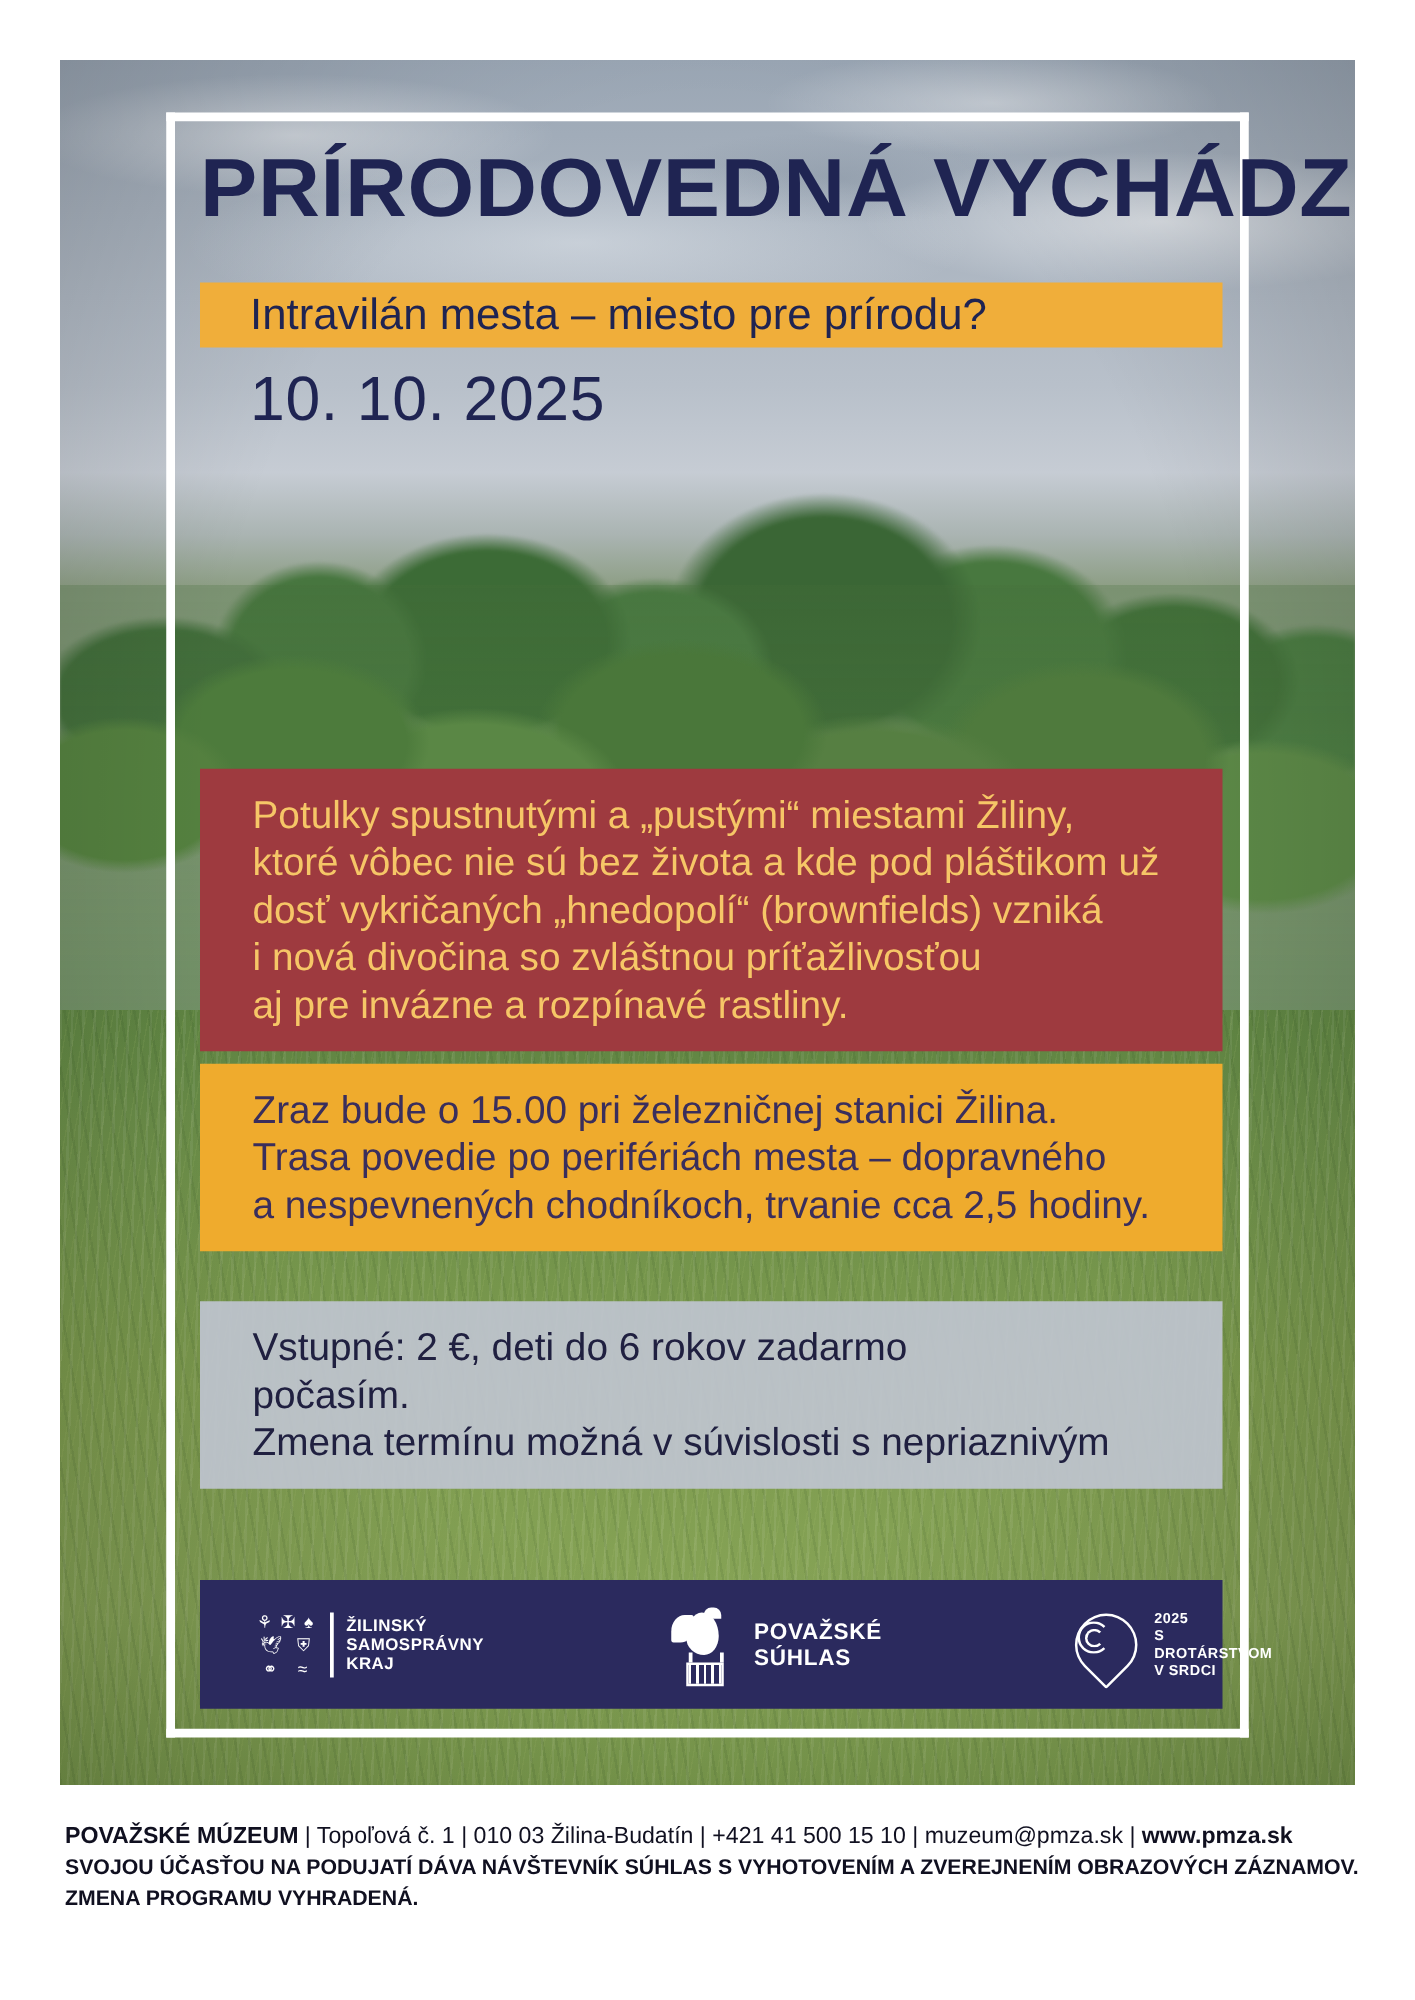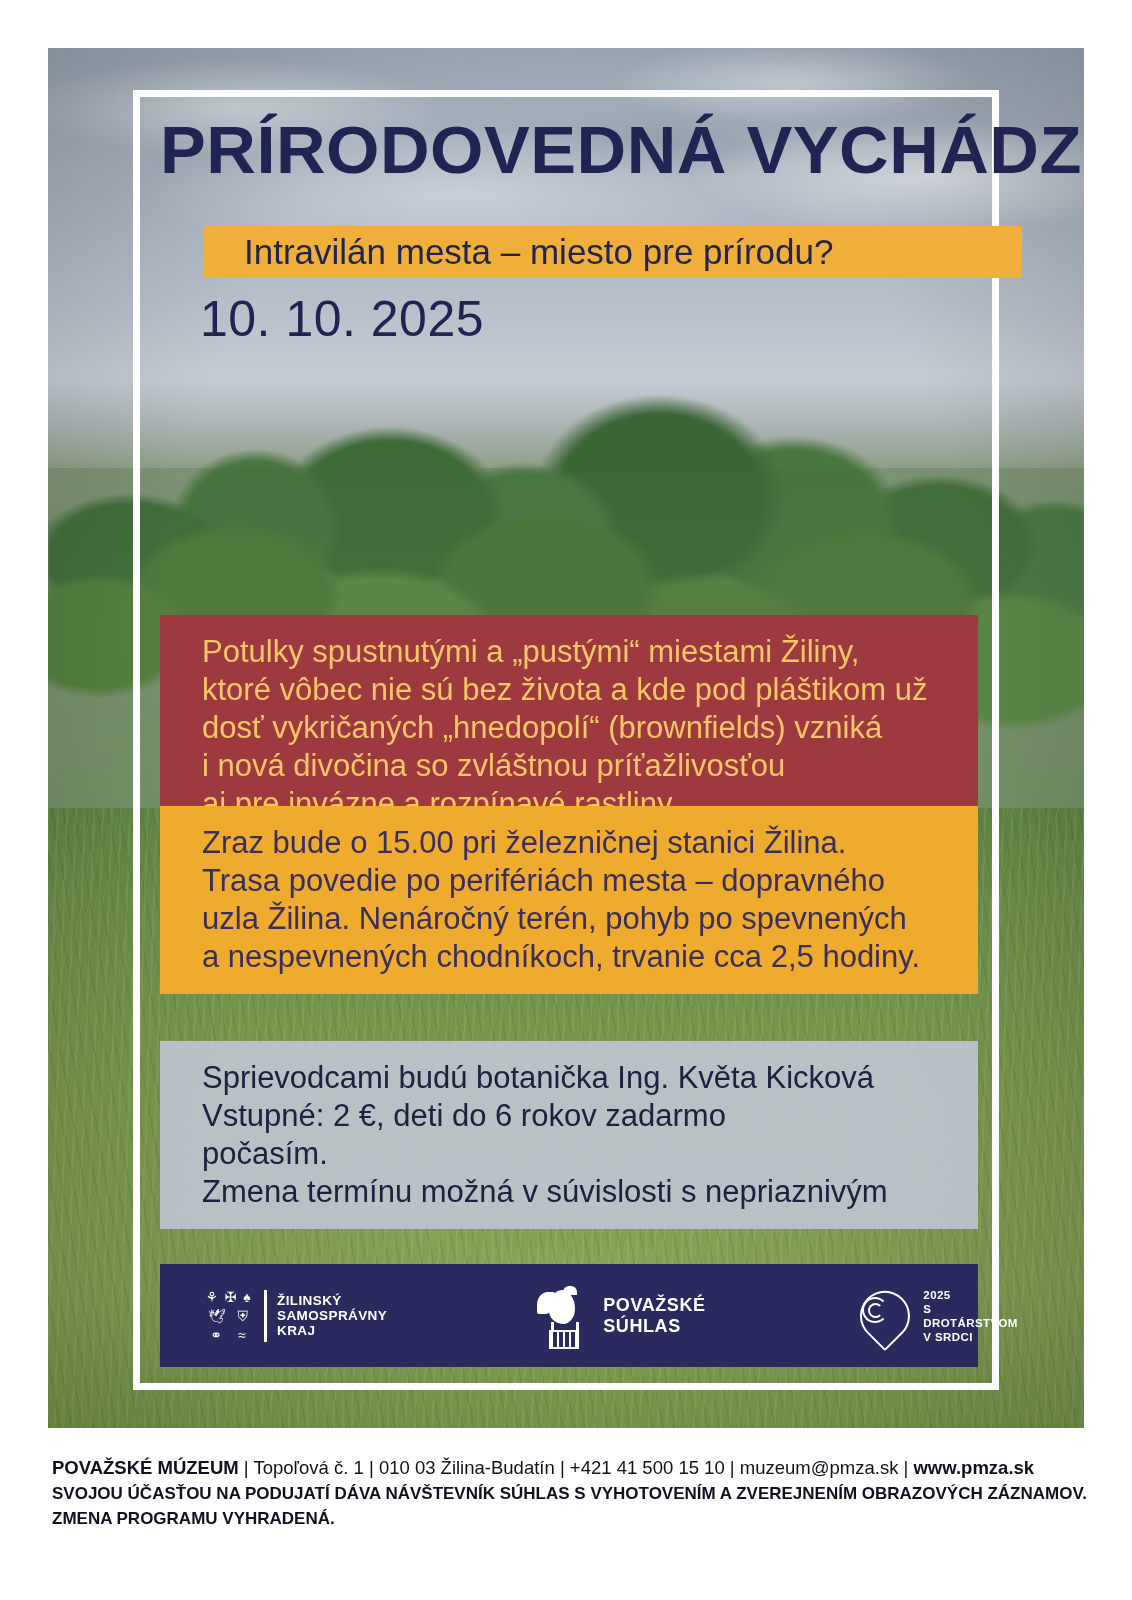--- a/index.html
+++ b/index.html
@@ -119,21 +119,20 @@
     white-space: nowrap;
   }
 
   .subtitle-band {
     position: absolute;
     left: 112px;
     top: 178px;
     width: 818px;
     height: 52px;
     background: #f0ae3a;
-    margin-left: 44px;
   }
   .subtitle-band span {
     position: absolute;
     left: 40px;
     top: 5px;
     color: #1f2452;
     font-size: 35px;
     line-height: 42px;
     white-space: nowrap;
   }
@@ -163,21 +162,21 @@
     line-height: 38px;
     white-space: nowrap;
   }
   .block-red {
     top: 567px;
     background: #9e3a3f;
   }
   .block-red p { color: #f6c667; }
 
   .block-orange {
-    top: 758px;
+    top: 803px;
     background: #efab2d;
   }
   .block-orange p { color: #3a2e5c; }
 
   .block-grey {
     top: 993px;
     background: rgba(190,196,207,0.93);
   }
   .block-grey p { color: #202040; }
 
@@ -318,26 +317,24 @@
     <p>Potulky spustnutými a „pustými“ miestami Žiliny,</p>
     <p>ktoré vôbec nie sú bez života a kde pod pláštikom už</p>
     <p>dosť vykričaných „hnedopolí“ (brownfields) vzniká</p>
     <p>i nová divočina so zvláštnou príťažlivosťou</p>
     <p>aj pre invázne a rozpínavé rastliny.</p>
   </div>
 
   <div class="block block-orange">
     <p>Zraz bude o 15.00 pri železničnej stanici Žilina.</p>
     <p>Trasa povedie po perifériách mesta – dopravného</p>
-    <p>uzla Žilina. Nenáročný terén, pohyb po spevnených</p>
     <p>a nespevnených chodníkoch, trvanie cca 2,5 hodiny.</p>
   </div>
 
   <div class="block block-grey">
-    <p>Sprievodcami budú botanička Ing. Květa Kicková</p>
     <p>Vstupné: 2 €, deti do 6 rokov zadarmo</p>
     <p>počasím.</p>
     <p>Zmena termínu možná v súvislosti s nepriaznivým</p>
   </div>
 
   <div class="logo-bar">
 
     <div class="logo-slot logo-zsk">
       <div class="crest">
         <div class="crest-row">

